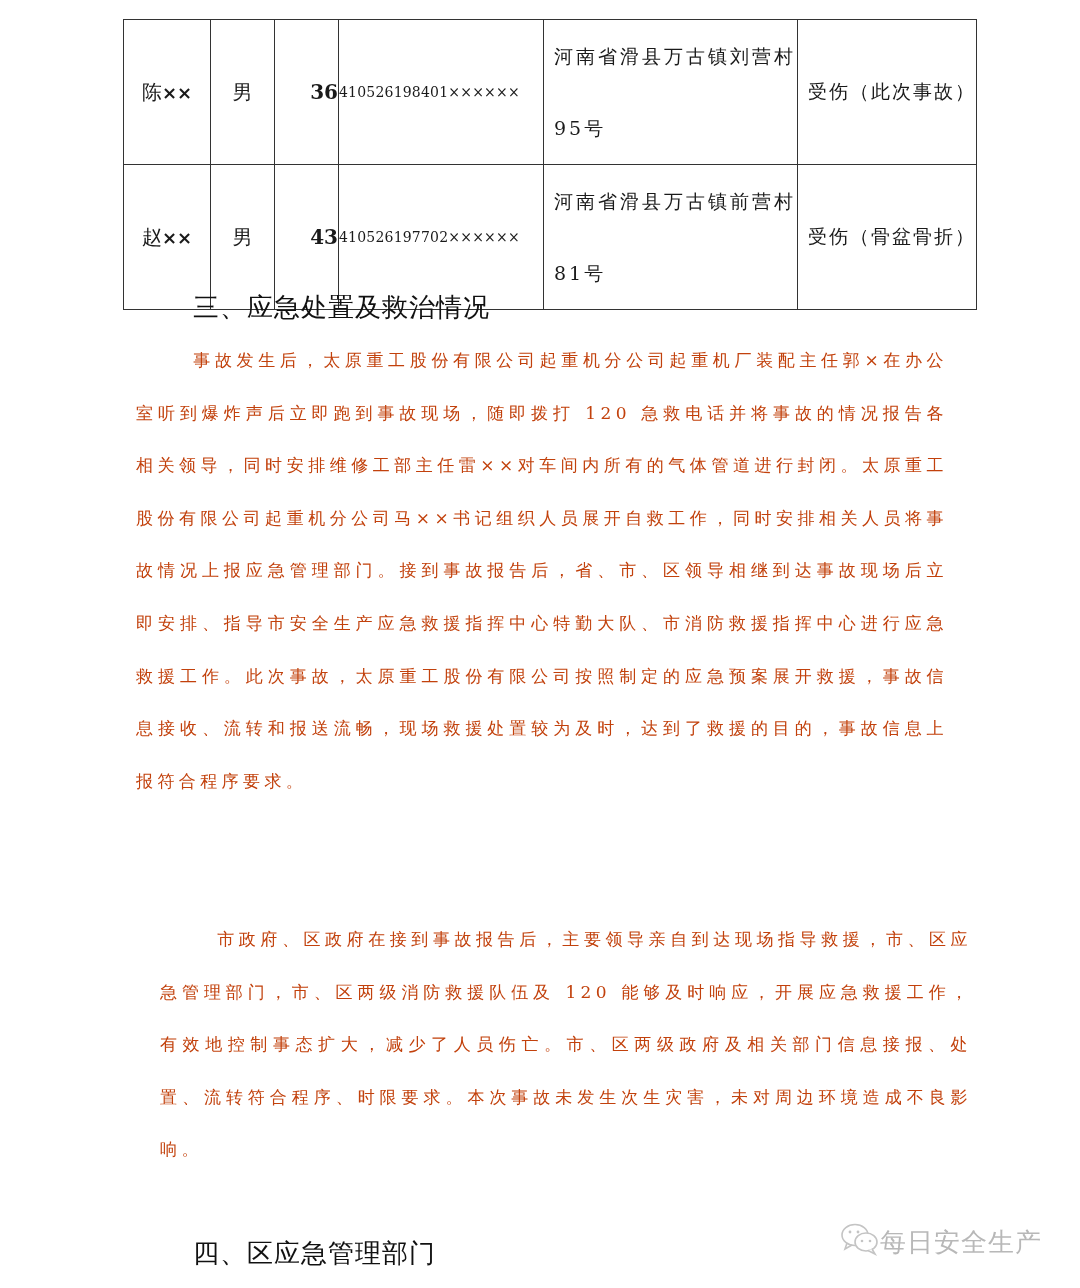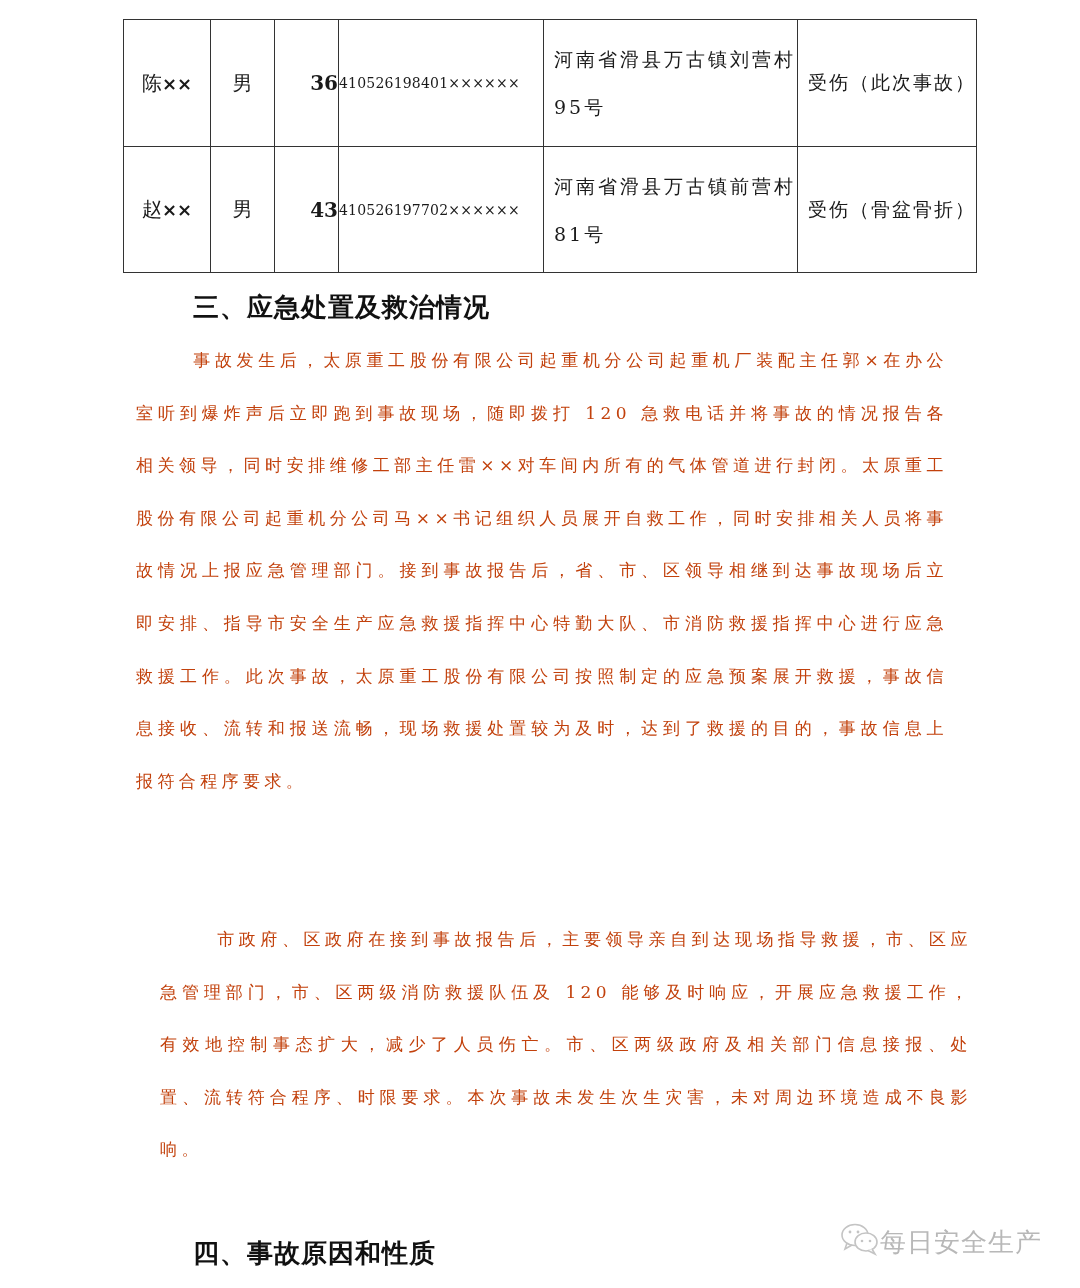--- a/index.html
+++ b/index.html
@@ -3,26 +3,26 @@
   <meta charset="utf-8">
   <style>
     html, body { margin: 0; padding: 0; background: #ffffff; }
     body { width: 1080px; height: 1288px; position: relative; overflow: hidden; font-family: "DejaVu Serif", "Liberation Serif", serif; color: #1a1a1a; }
     .table { position: absolute; left: 123px; top: 19px; border-collapse: collapse; }
     .table td { border: 1.5px solid #333; padding: 0; vertical-align: middle; }
     .c-name { width: 86px; text-align: center; font-size: 20px; }
     .c-sex { width: 63px; text-align: center; font-size: 20px; }
     .c-age { width: 63px; text-align: right; font-size: 20px; font-weight: bold; }
     .c-id { width: 204px; font-size: 14px; letter-spacing: 0.2px; }
-    .c-addr { width: 243px; text-align: left; font-size: 19px; line-height: 48px; padding-left: 10px !important; letter-spacing: 3px; }
+    .c-addr { width: 243px; text-align: left; font-size: 19px; line-height: 72px; padding-left: 10px !important; letter-spacing: 3px; }
     .c-st { width: 163px; text-align: left; font-size: 19px; padding-left: 10px !important; letter-spacing: 2px; white-space: nowrap; }
     .row1 td { height: 126px; }
     .row2 td { height: 125px; }
     .xx { font-family: "DejaVu Sans", sans-serif; font-weight: bold; font-size: 18px; }
-    .heading { position: absolute; left: 193px; font-family: "DejaVu Sans", "Liberation Sans", sans-serif; font-weight: bold; font-size: 26px; letter-spacing: 1px; color: #111; }
+    .heading { position: absolute; left: 193px; font-family: "DejaVu Sans", "Liberation Sans", sans-serif; font-weight: normal; font-size: 26px; letter-spacing: 1px; color: #111; }
     .para { position: absolute; left: 136px; width: 812px; font-size: 17px; line-height: 52.6px; text-align: justify; text-align-last: left; letter-spacing: 4.4px; color: #c2410c; }
     .para .indent { display: inline-block; width: 57px; }
     .watermark { position: absolute; left: 840px; top: 1222px; display: flex; align-items: center; gap: 0; color: #b8b8b8; font-family: "DejaVu Sans", sans-serif; font-size: 26px; letter-spacing: 1px; }
   </style>
 </head>
 <body>
 
 <table class="table">
   <tbody>
       <tr class="row1">
@@ -43,21 +43,21 @@
   </tr>
 </tbody>
   </table>
 
 <div class="heading" style="top: 290px;">三、应急处置及救治情况</div>
 
 <div class="para" style="top: 334px;"><span class="indent"></span><span>事故发生后，太原重工股份有限公司起重机分公司起重机厂装配主任郭×在办公室听到爆炸声后立即跑到事故现场，随即拨打 120 急救电话并将事故的情况报告各相关领导，同时安排维修工部主任雷××对车间内所有的气体管道进行封闭。太原重工股份有限公司起重机分公司马××书记组织人员展开自救工作，同时安排相关人员将事故情况上报应急管理部门。接到事故报告后，省、市、区领导相继到达事故现场后立即安排、指导市安全生产应急救援指挥中心特勤大队、市消防救援指挥中心进行应急救援工作。此次事故，太原重工股份有限公司按照制定的应急预案展开救援，事故信息接收、流转和报送流畅，现场救援处置较为及时，达到了救援的目的，事故信息上报符合程序要求。</span></div>
 
 <div class="para" style="top: 913px; margin-left: 24px;"><span class="indent"></span><span>市政府、区政府在接到事故报告后，主要领导亲自到达现场指导救援，市、区应急管理部门，市、区两级消防救援队伍及 120 能够及时响应，开展应急救援工作，有效地控制事态扩大，减少了人员伤亡。市、区两级政府及相关部门信息接报、处置、流转符合程序、时限要求。本次事故未发生次生灾害，未对周边环境造成不良影响。</span></div>
 
-<div class="heading" style="top: 1236px;">四、事故原因和性质</div>
+<div class="heading" style="top: 1236px;">四、区应急管理部门</div>
 
 <div class="watermark">
   <span>
     <svg width="40" height="34" viewBox="0 0 40 34">
       <ellipse cx="15" cy="13" rx="13" ry="10.5" fill="none" stroke="#c4c4c4" stroke-width="1.6"></ellipse>
       <path d="M7 21 L5 27 L12 23" fill="none" stroke="#c4c4c4" stroke-width="1.6"></path>
       <ellipse cx="26" cy="20" rx="11" ry="9" fill="#fff" stroke="#c4c4c4" stroke-width="1.6"></ellipse>
       <path d="M32 27 L35 32 L28 28.5" fill="#fff" stroke="#c4c4c4" stroke-width="1.6"></path>
       <circle cx="10" cy="10" r="1.4" fill="#c4c4c4"></circle>
       <circle cx="18" cy="10" r="1.4" fill="#c4c4c4"></circle>

